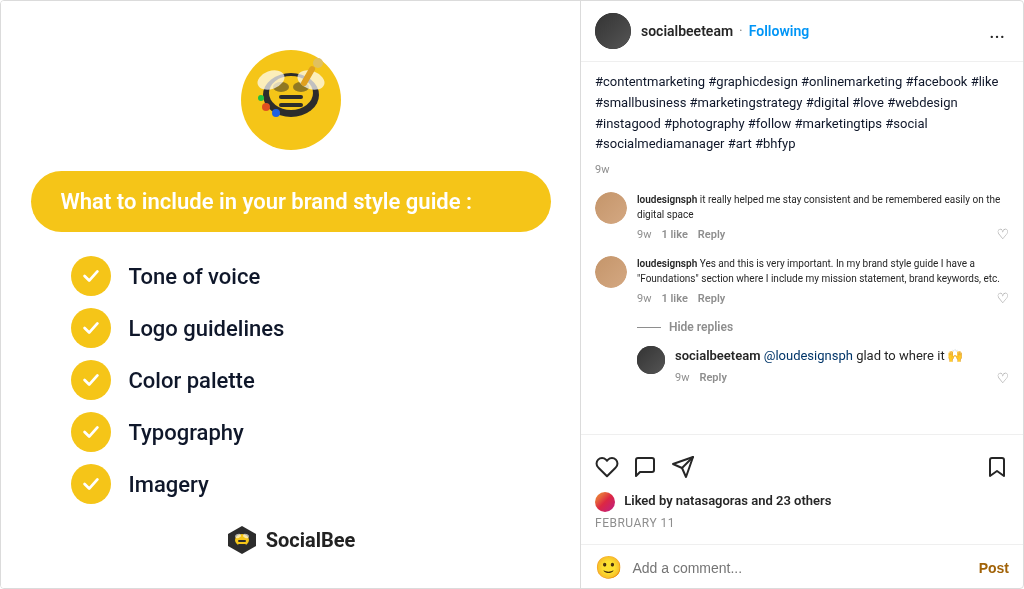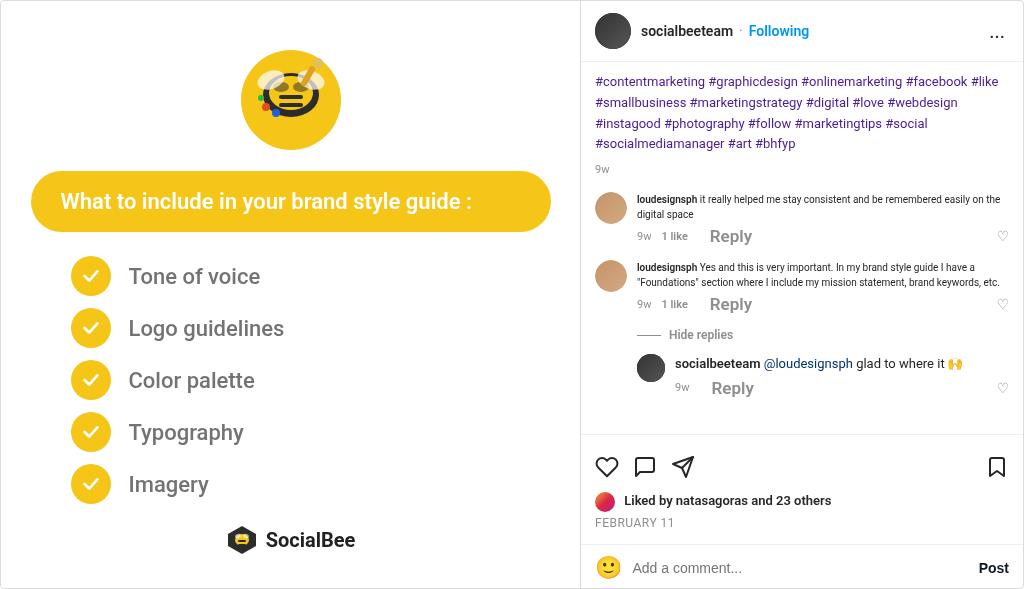--- a/index.html
+++ b/index.html
@@ -74,21 +74,21 @@
       justify-content: center;
       flex-shrink: 0;
     }
     .check-circle svg {
       width: 22px;
       height: 22px;
     }
     .checklist-label {
       font-size: 22px;
       font-weight: 500;
-      color: #737373;
+      color: #0f172a;
     }
     .socialbee-logo {
       display: flex;
       align-items: center;
       gap: 8px;
       margin-top: 20px;
     }
     .socialbee-logo-text {
       font-size: 20px;
       font-weight: 700;
@@ -155,21 +155,21 @@
       padding: 0 4px;
     }
     
     .comments-area {
       flex: 1;
       overflow-y: auto;
       padding: 10px 14px;
     }
     .hashtags-block {
       font-size: 13px;
-      color: #4c1d95;
+      color: #0f172a;
       line-height: 1.6;
       margin-bottom: 8px;
     }
     .post-time-top {
       font-size: 11px;
       color: #8e8e8e;
       margin-bottom: 16px;
     }
     .comment-block {
       display: flex;
@@ -209,25 +209,24 @@
     .comment-time {
       font-size: 11px;
       color: #8e8e8e;
     }
     .comment-likes {
       font-size: 11px;
       color: #8e8e8e;
       font-weight: 600;
     }
     .comment-reply-btn {
-      font-size: 17px;
-      color: #8e8e8e;
-      font-weight: 600;
-      cursor: pointer;
-      margin-left: 12px;
+      font-size: 11px;
+      color: #8e8e8e;
+      font-weight: 600;
+      cursor: pointer;
     }
     .comment-heart {
       margin-left: auto;
       color: #8e8e8e;
       font-size: 14px;
       cursor: pointer;
     }
     .hide-replies {
       display: flex;
       align-items: center;
@@ -345,21 +344,21 @@
       flex: 1;
       border: none;
       outline: none;
       font-size: 14px;
       color: #8e8e8e;
       background: transparent;
     }
     .post-btn {
       font-size: 14px;
       font-weight: 600;
-      color: #0f172a;
+      color: #a16207;
       cursor: pointer;
       background: none;
       border: none;
     }
   </style>
 </head>
 <body>
 
 <div class="container">
 

